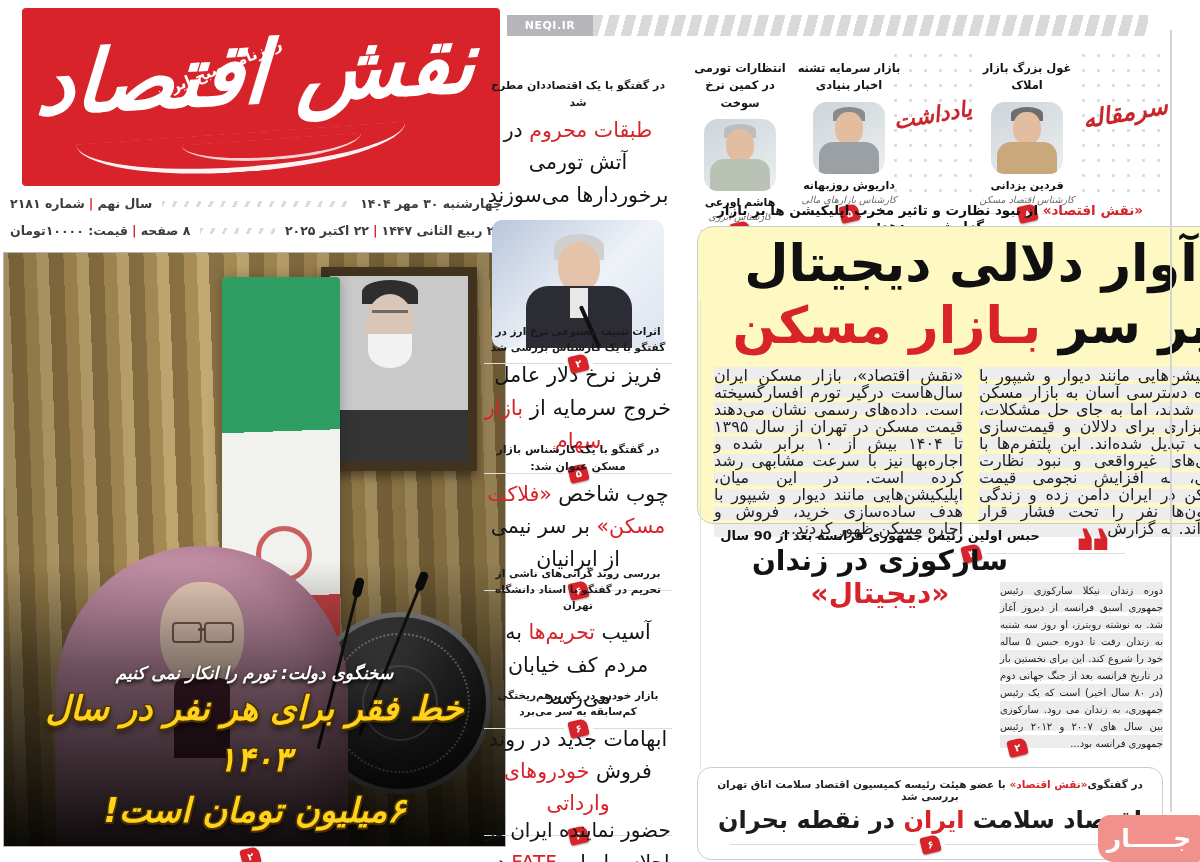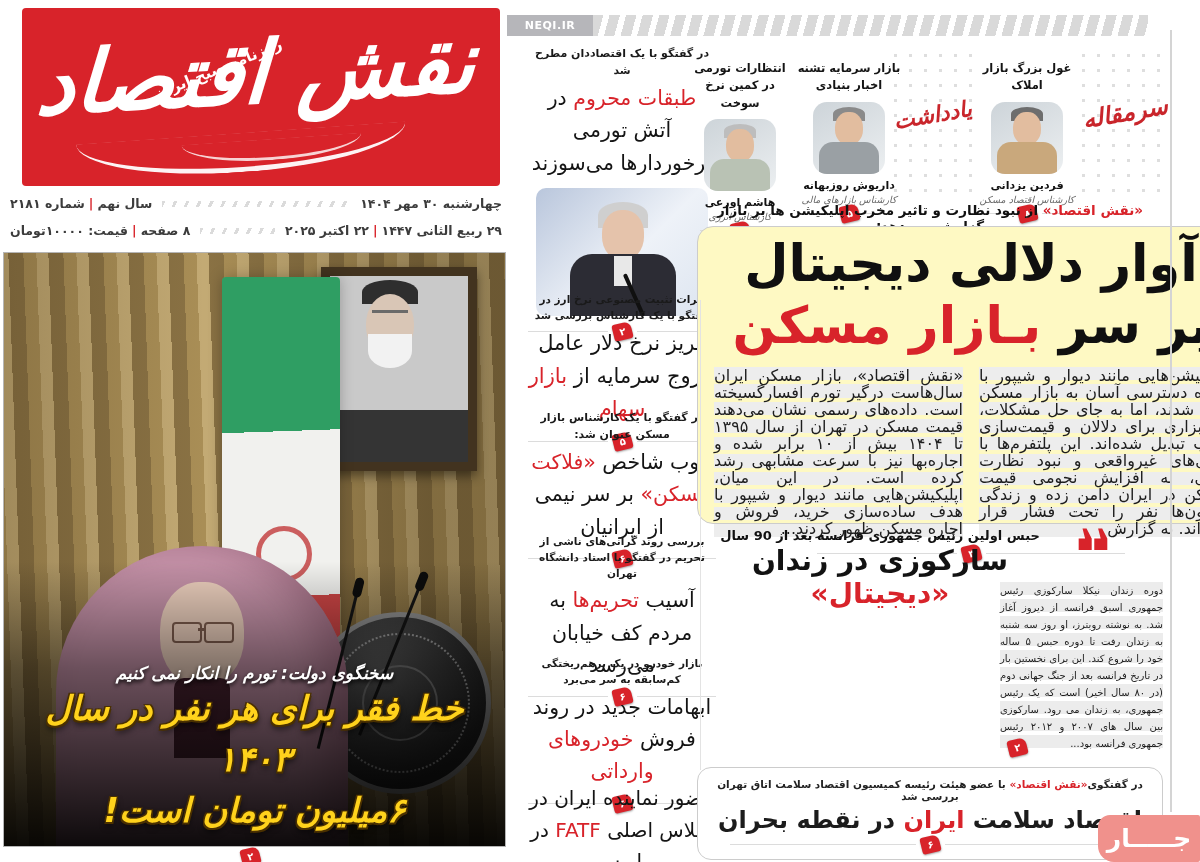--- a/index.html
+++ b/index.html
@@ -65,21 +65,21 @@
   .pin{min-width:15px;height:17px;padding:0 2px;background:#d8232a;color:#fff;font-size:10px;font-weight:700;
        display:inline-flex;align-items:center;justify-content:center;transform:rotate(-14deg);
        border-radius:3px 7px 3px 3px;box-shadow:0 1px 2px rgba(0,0,0,.35);margin:0 5px;}
   
   .site-bar{left:507px;top:15px;width:641px;height:21px;background:#d9d9d9;display:flex;direction:ltr;align-items:stretch;overflow:hidden;}
   .site-label{width:86px;background:#b6b6ba;color:#fff;font-size:11px;font-weight:800;letter-spacing:.5px;
               display:flex;align-items:center;justify-content:center;gap:20px;}
   .rdia{display:inline-block;width:7px;height:10px;background:#d8232a;transform:skewX(-24deg);}
   .site-pattern{flex:1;background:repeating-linear-gradient(105deg,#d9d9d9 0 10px,#ffffff 10px 16px);}
   
-  .m-story{position:absolute;left:528px;width:188px;text-align:center;}
+  .m-story{position:absolute;left:484px;width:188px;text-align:center;margin-top:32px;}
   .m-kicker{font-size:11px;font-weight:700;color:#1a1a1a;line-height:1.5;}
   .m-headline{font-size:20.5px;font-weight:400;color:#141414;line-height:1.58;margin-top:3px;}
   .m-photo{width:172px;height:128px;margin:9px auto 0;border-radius:10px;position:relative;overflow:hidden;
            background:linear-gradient(135deg,#b9c6dc,#eef2f8 55%,#dde5f0);}
   .mp-hair{position:absolute;left:62px;top:14px;width:50px;height:26px;background:#cfcfcf;border-radius:50% 50% 0 0;}
   .mp-face{position:absolute;left:66px;top:22px;width:42px;height:50px;background:#e5c3ab;border-radius:46%;}
   .mp-suit{position:absolute;left:34px;top:66px;width:106px;height:62px;background:#2c2c34;border-radius:22px 22px 0 0;}
   .mp-shirt{position:absolute;left:78px;top:68px;width:18px;height:30px;background:#e8e8e8;}
   .mp-mic{position:absolute;left:96px;top:84px;width:4px;height:46px;background:#101010;transform:rotate(-24deg);border-radius:2px;}
   

